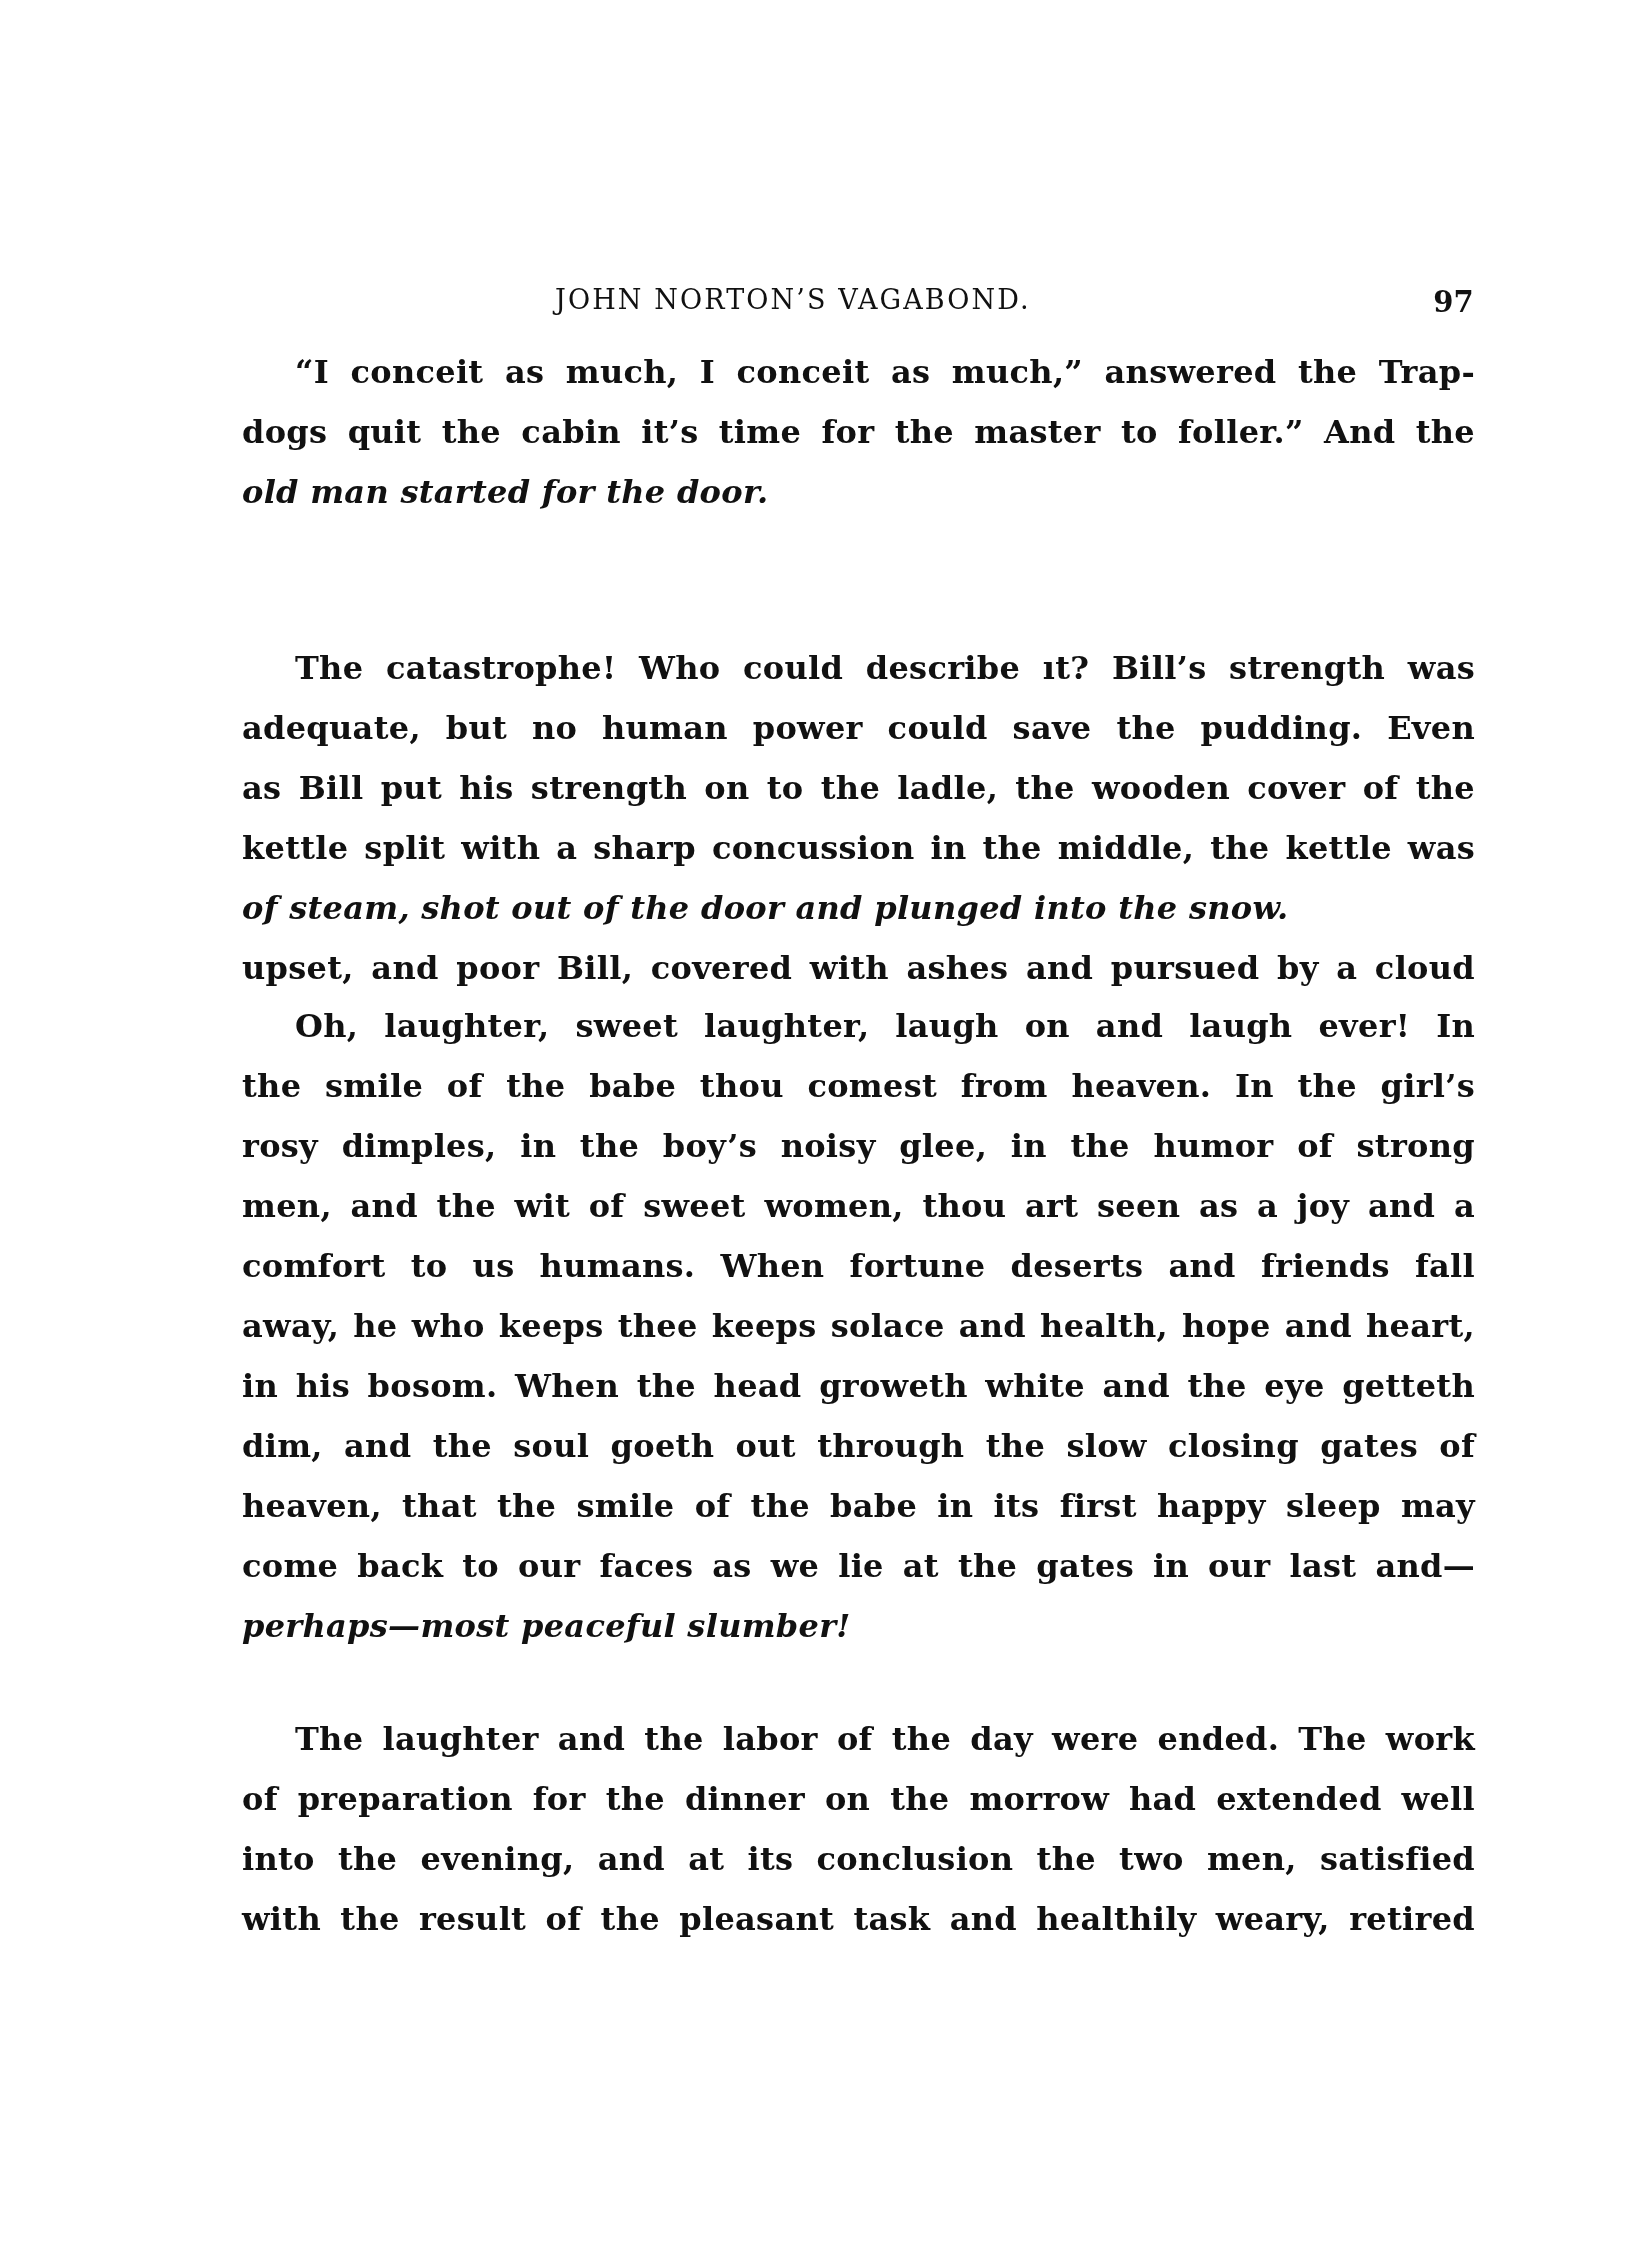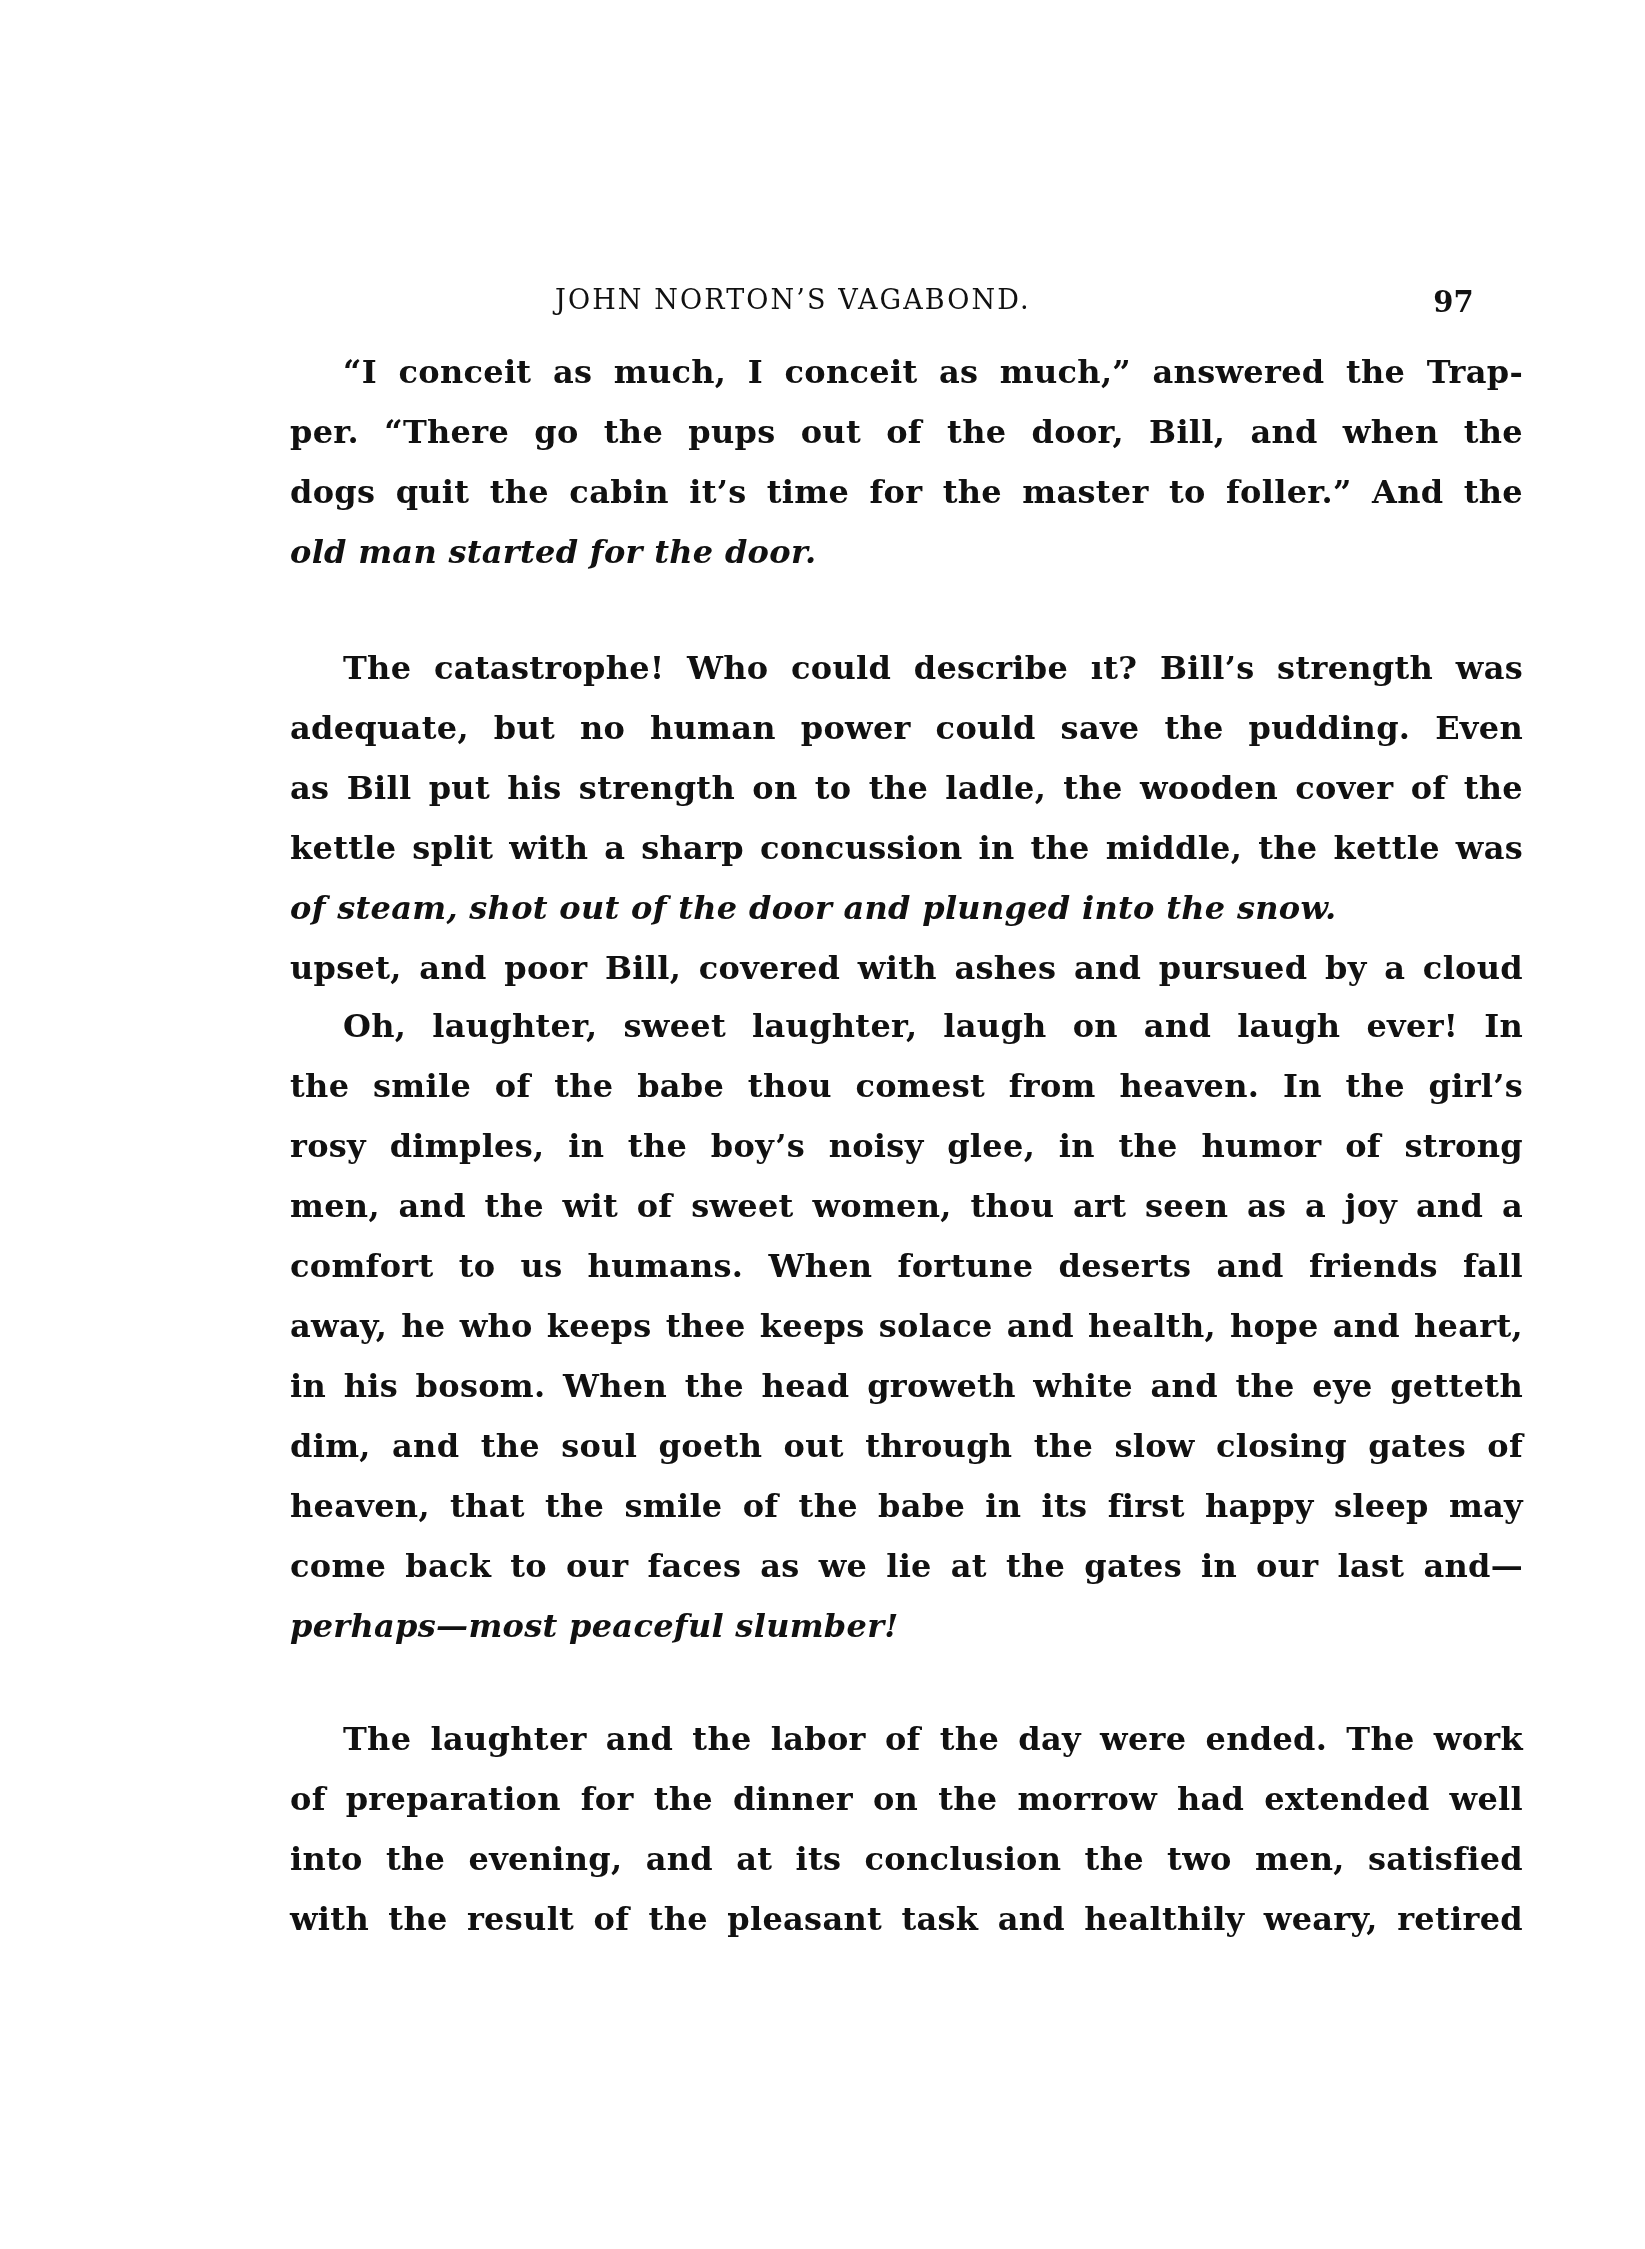--- a/index.html
+++ b/index.html
@@ -64,41 +64,40 @@
     text-align-last: justify;
     letter-spacing: 0.3px;
   }
   .line.indent {
     padding-left: 53px;
   }
   .line.last {
     text-align-last: left;
     font-style: italic;
   }
-  .para { position: absolute; left: 0; width: 1233px; margin-left: 48px; }
+  .para { position: absolute; left: 0; width: 1233px; }
   #p1 { top: 342px; }
   #p2 { top: 638px; }
   #p3 { top: 996px; }
   #p4 { top: 1709px; }
 </style>
 </head>
 <body>
 
 <div class="page">
 
   <div class="running-head">
     <span class="running-title">JOHN NORTON’S VAGABOND.</span>
     <span class="page-number">97</span>
   </div>
 
   <div class="body-text">
 
     <div class="para" id="p1">
       <span class="line indent">“I conceit as much, I conceit as much,” answered the Trap-</span>
-      <span class="line">per.  “There go the pups out of the door, Bill, and when the</span>
       <span class="line">dogs quit the cabin it’s time for the master to foller.”  And the</span>
       <span class="line last">old man started for the door.</span>
     </div>
 
     <div class="para" id="p2">
       <span class="line indent">The catastrophe!  Who could describe ıt?  Bill’s strength was</span>
       <span class="line">adequate, but no human power could save the pudding.  Even</span>
       <span class="line">as Bill put his strength on to the ladle, the wooden cover of the</span>
       <span class="line">kettle split with a sharp concussion in the middle, the kettle was</span>
       <span class="line last">of steam, shot out of the door and plunged into the snow.</span>

